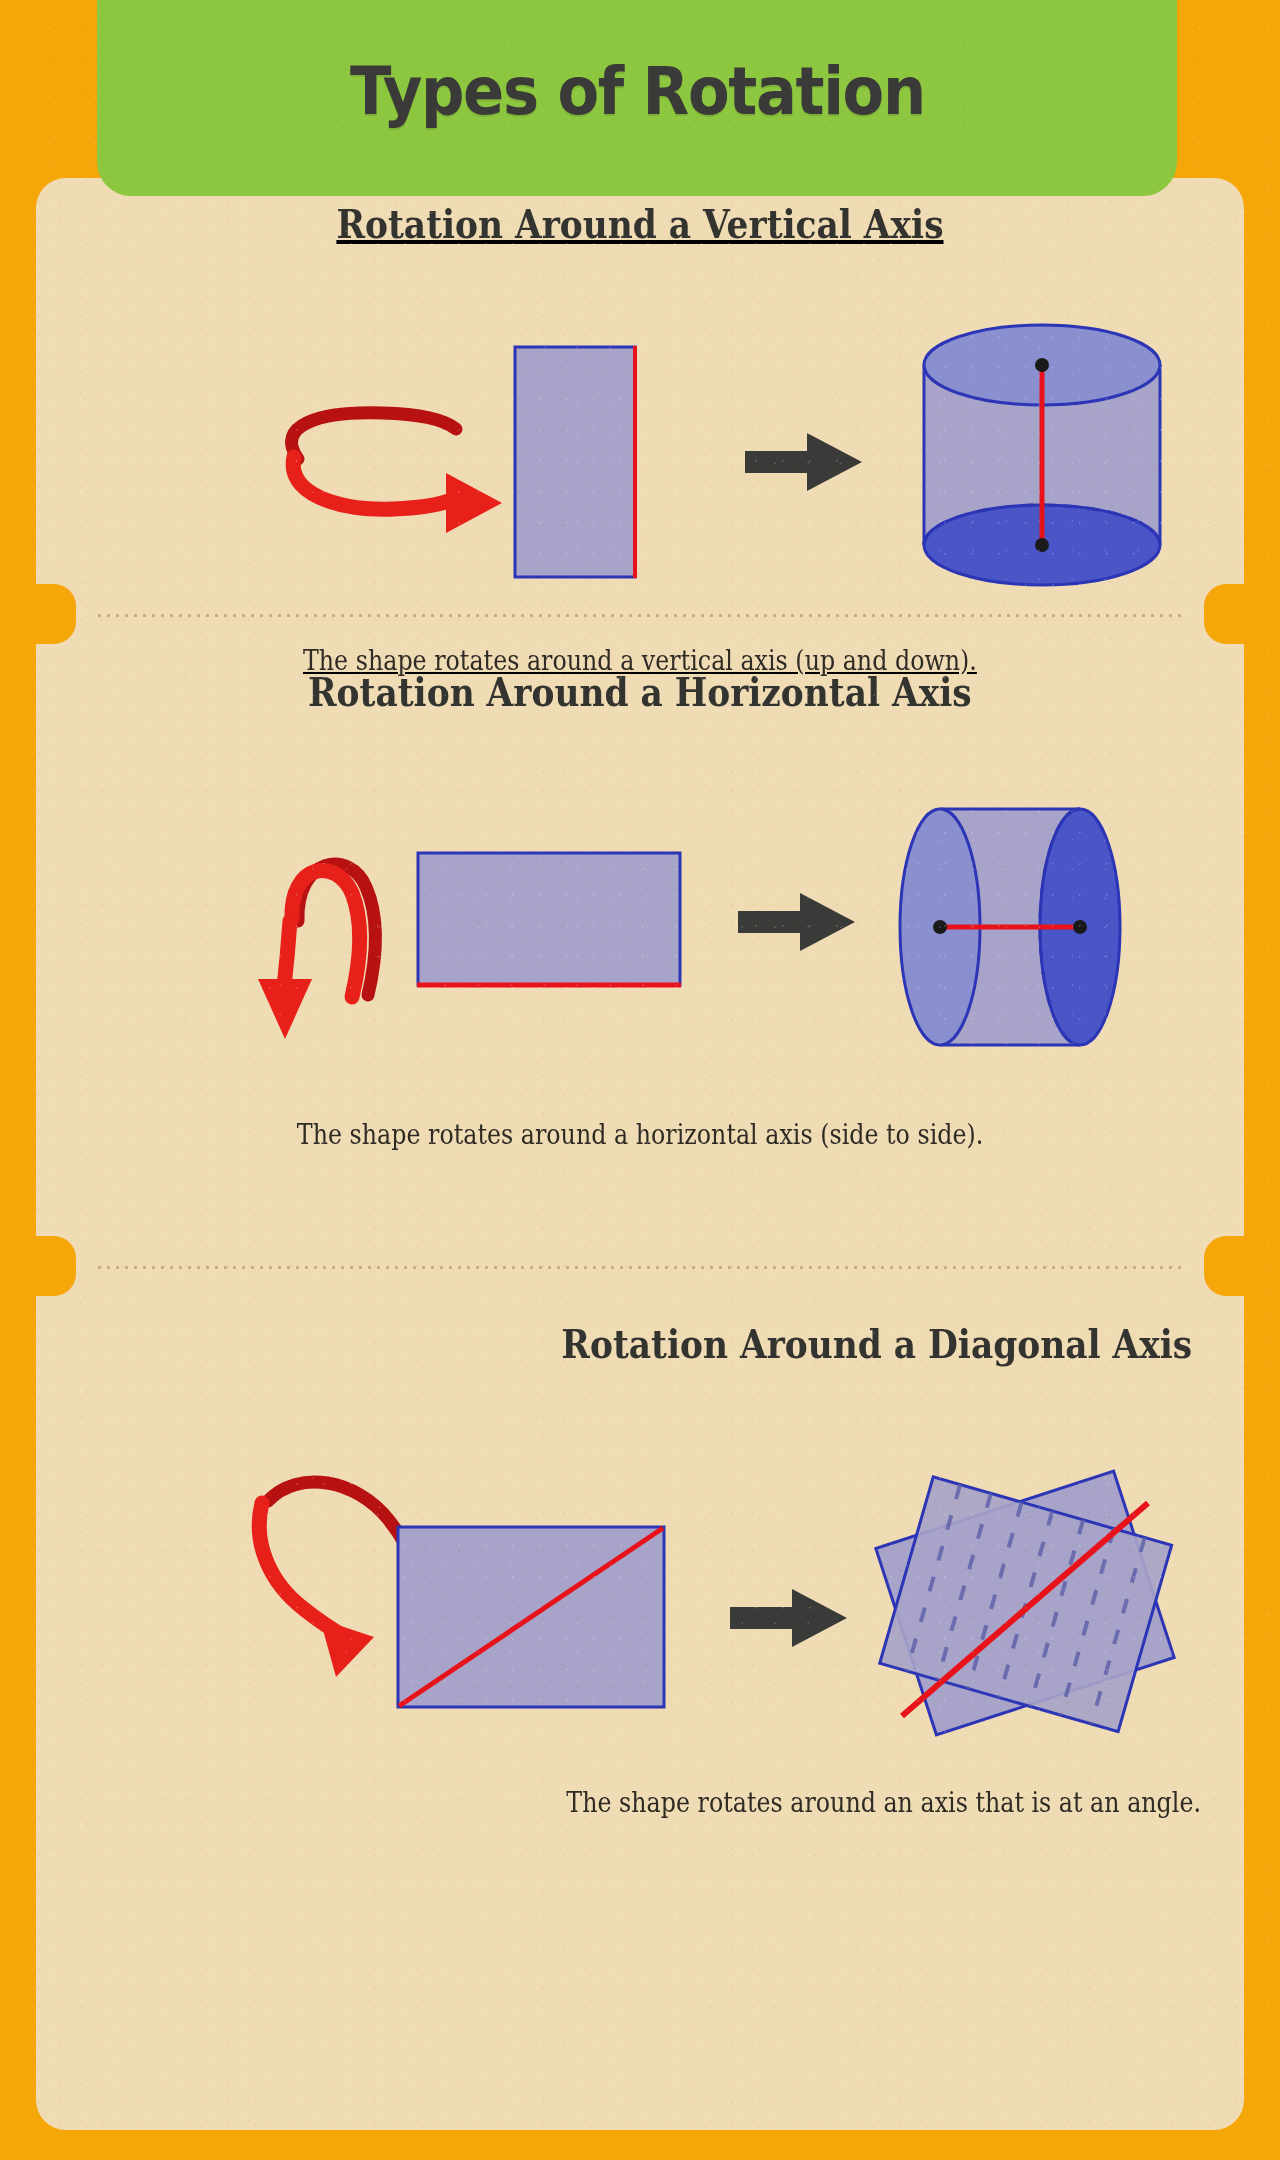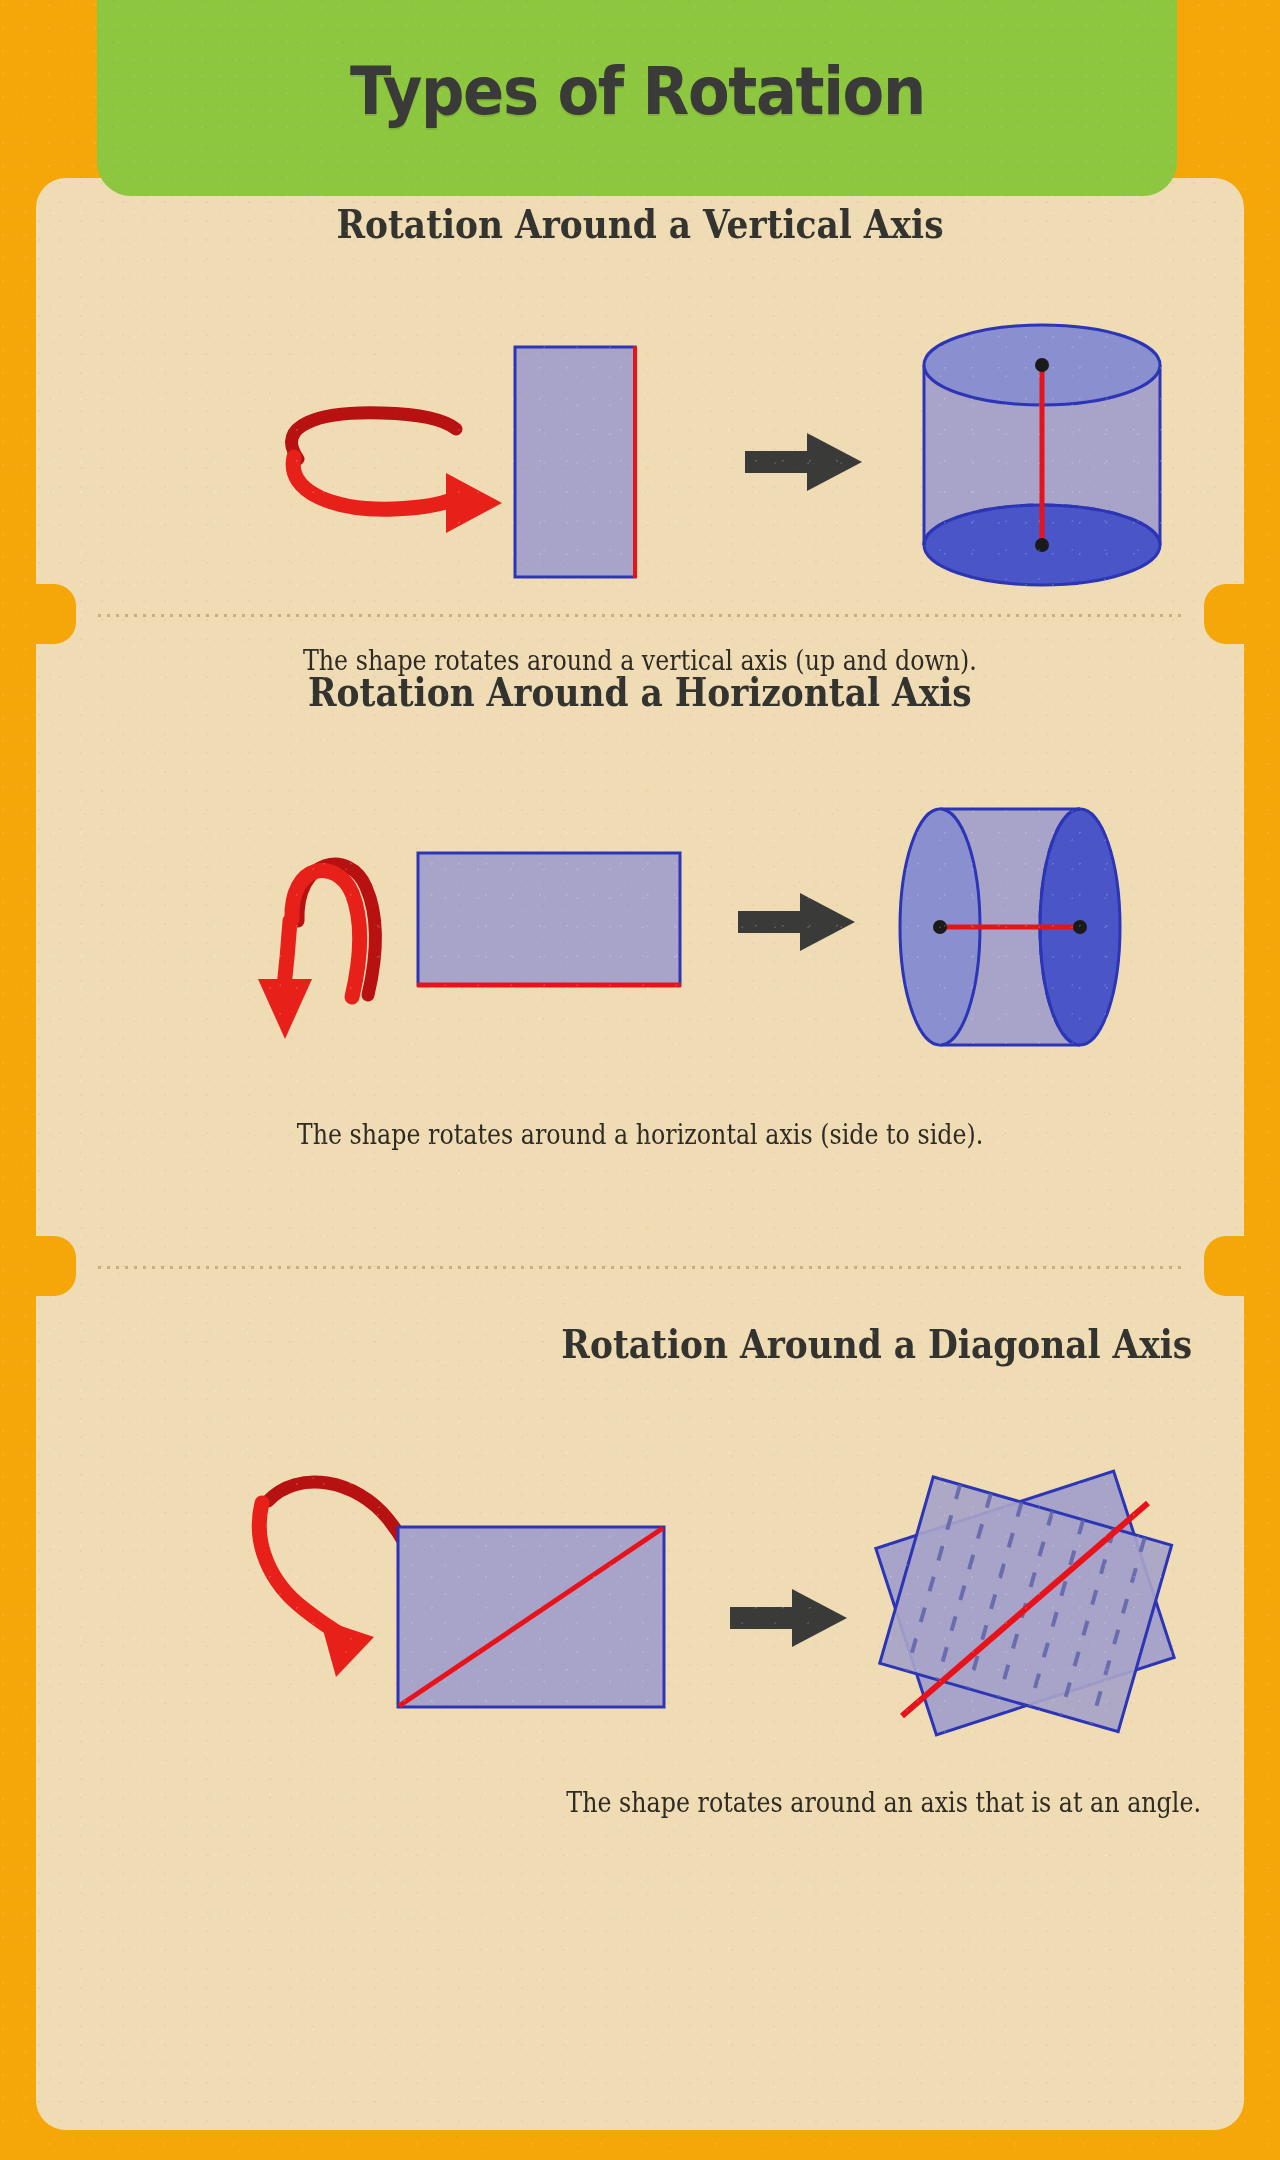--- a/index.html
+++ b/index.html
@@ -155,21 +155,21 @@
 <body>
 
 <div class="page-grain"></div>
 
 <div class="header-banner">
   <div class="header-title">Types of Rotation</div>
 </div>
 
 <div class="paper">
 
-  <div class="card" style="top:22px;">
+  <div class="card" style="top:22px;text-decoration:underline;">
     <div class="card-title">Rotation Around a Vertical Axis</div>
 
     <div class="figure-row" style="margin-top:58px;">
       <svg width="940" height="300" viewBox="0 0 940 300" aria-hidden="true">
 
         <g>
           <path d="M 128 154 C 104 120, 150 106, 212 108 C 254 109, 276 116, 286 124" fill="none" stroke="#B81111" stroke-width="13" stroke-linecap="round"></path>
           <path d="M 124 152 C 116 188, 166 206, 224 204 C 254 203, 272 199, 284 194" fill="none" stroke="#E8201A" stroke-width="15" stroke-linecap="round"></path>
           <polygon points="276,168 332,198 276,228" fill="#E8201A"></polygon>
         </g>

